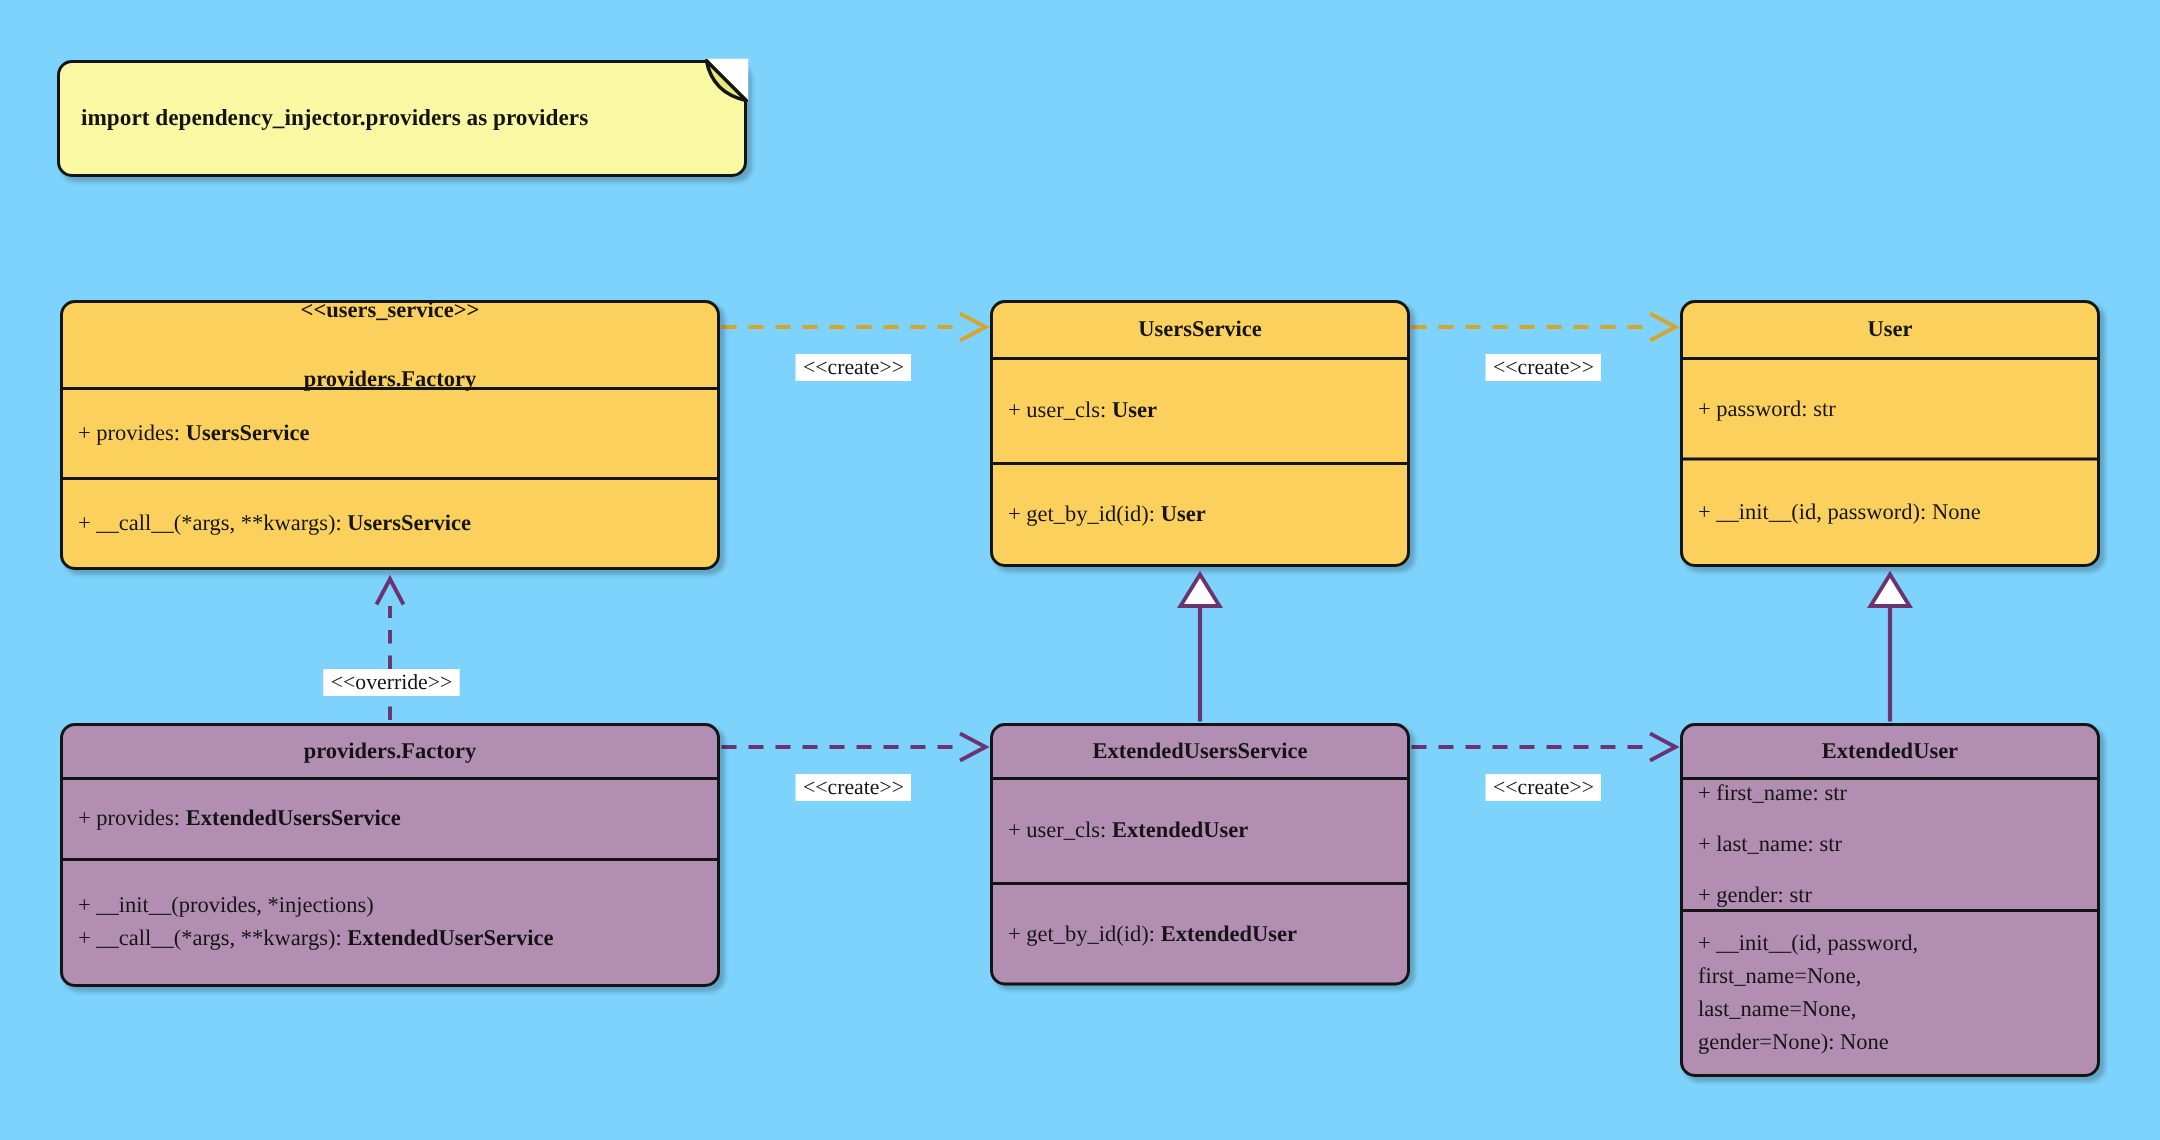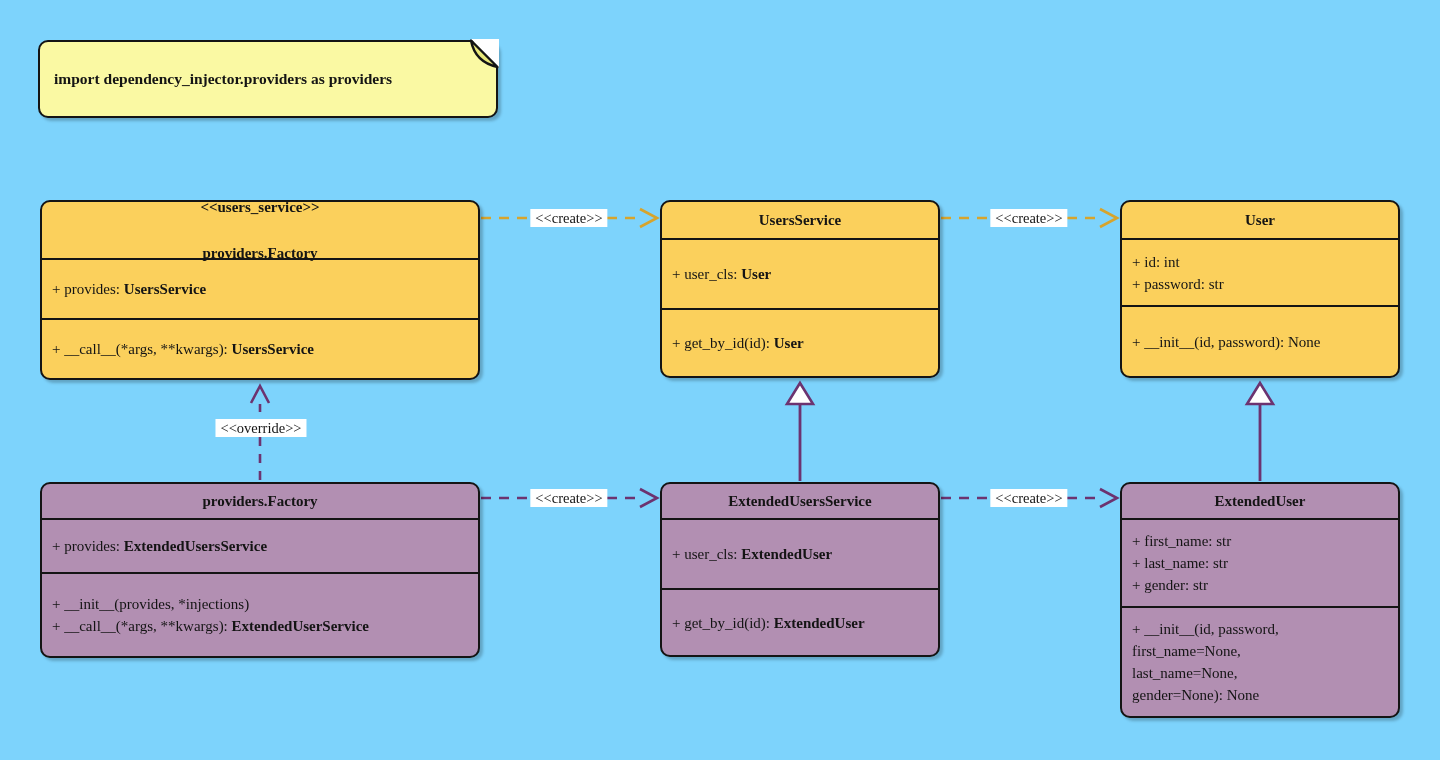--- a/index.html
+++ b/index.html
@@ -83,20 +83,21 @@
   
   .edge-label {
     position: absolute;
     transform: translate(-50%, -50%);
     background: #ffffff;
     padding: 0 5px;
     font-size: 14.5px;
     color: #141414;
     white-space: nowrap;
     line-height: 18px;
+    margin-top: 27px;
   }
 </style>
 </head>
 <body>
 
 <div id="canvas">
 
   <svg id="arrows" viewBox="0 0 1440 760">
 
     <g>
@@ -166,21 +167,20 @@
     <div class="comp grow">
       <div class="line"><span>+ get_by_id(id): </span><b>User</b></div>
     </div>
   </div>
 
   <div class="uml-class uml-yellow" style="left:1120px; top:200px; width:280px; height:178px;">
     <div class="comp title" style="height:36px;">
       <div class="line">User</div>
     </div>
     <div class="comp" style="height:67px;">
-      <div class="line">+ id: int</div>
       <div class="line">+ password: str</div>
     </div>
     <div class="comp grow">
       <div class="line">+ __init__(id, password): None</div>
     </div>
   </div>
 
   <div class="uml-class uml-purple" style="left:40px; top:482px; width:440px; height:176px;">
     <div class="comp title" style="height:34px;">
       <div class="line">providers.Factory</div>
@@ -203,21 +203,21 @@
     </div>
     <div class="comp grow">
       <div class="line"><span>+ get_by_id(id): </span><b>ExtendedUser</b></div>
     </div>
   </div>
 
   <div class="uml-class uml-purple" style="left:1120px; top:482px; width:280px; height:236px;">
     <div class="comp title" style="height:34px;">
       <div class="line">ExtendedUser</div>
     </div>
-    <div class="comp" style="height:88px;">
+    <div class="comp" style="height:88px;gap:12px;">
       <div class="line">+ first_name: str</div>
       <div class="line">+ last_name: str</div>
       <div class="line">+ gender: str</div>
     </div>
     <div class="comp grow">
       <div class="line">+ __init__(id, password,</div>
       <div class="line">first_name=None,</div>
       <div class="line">last_name=None,</div>
       <div class="line">gender=None): None</div>
     </div>

